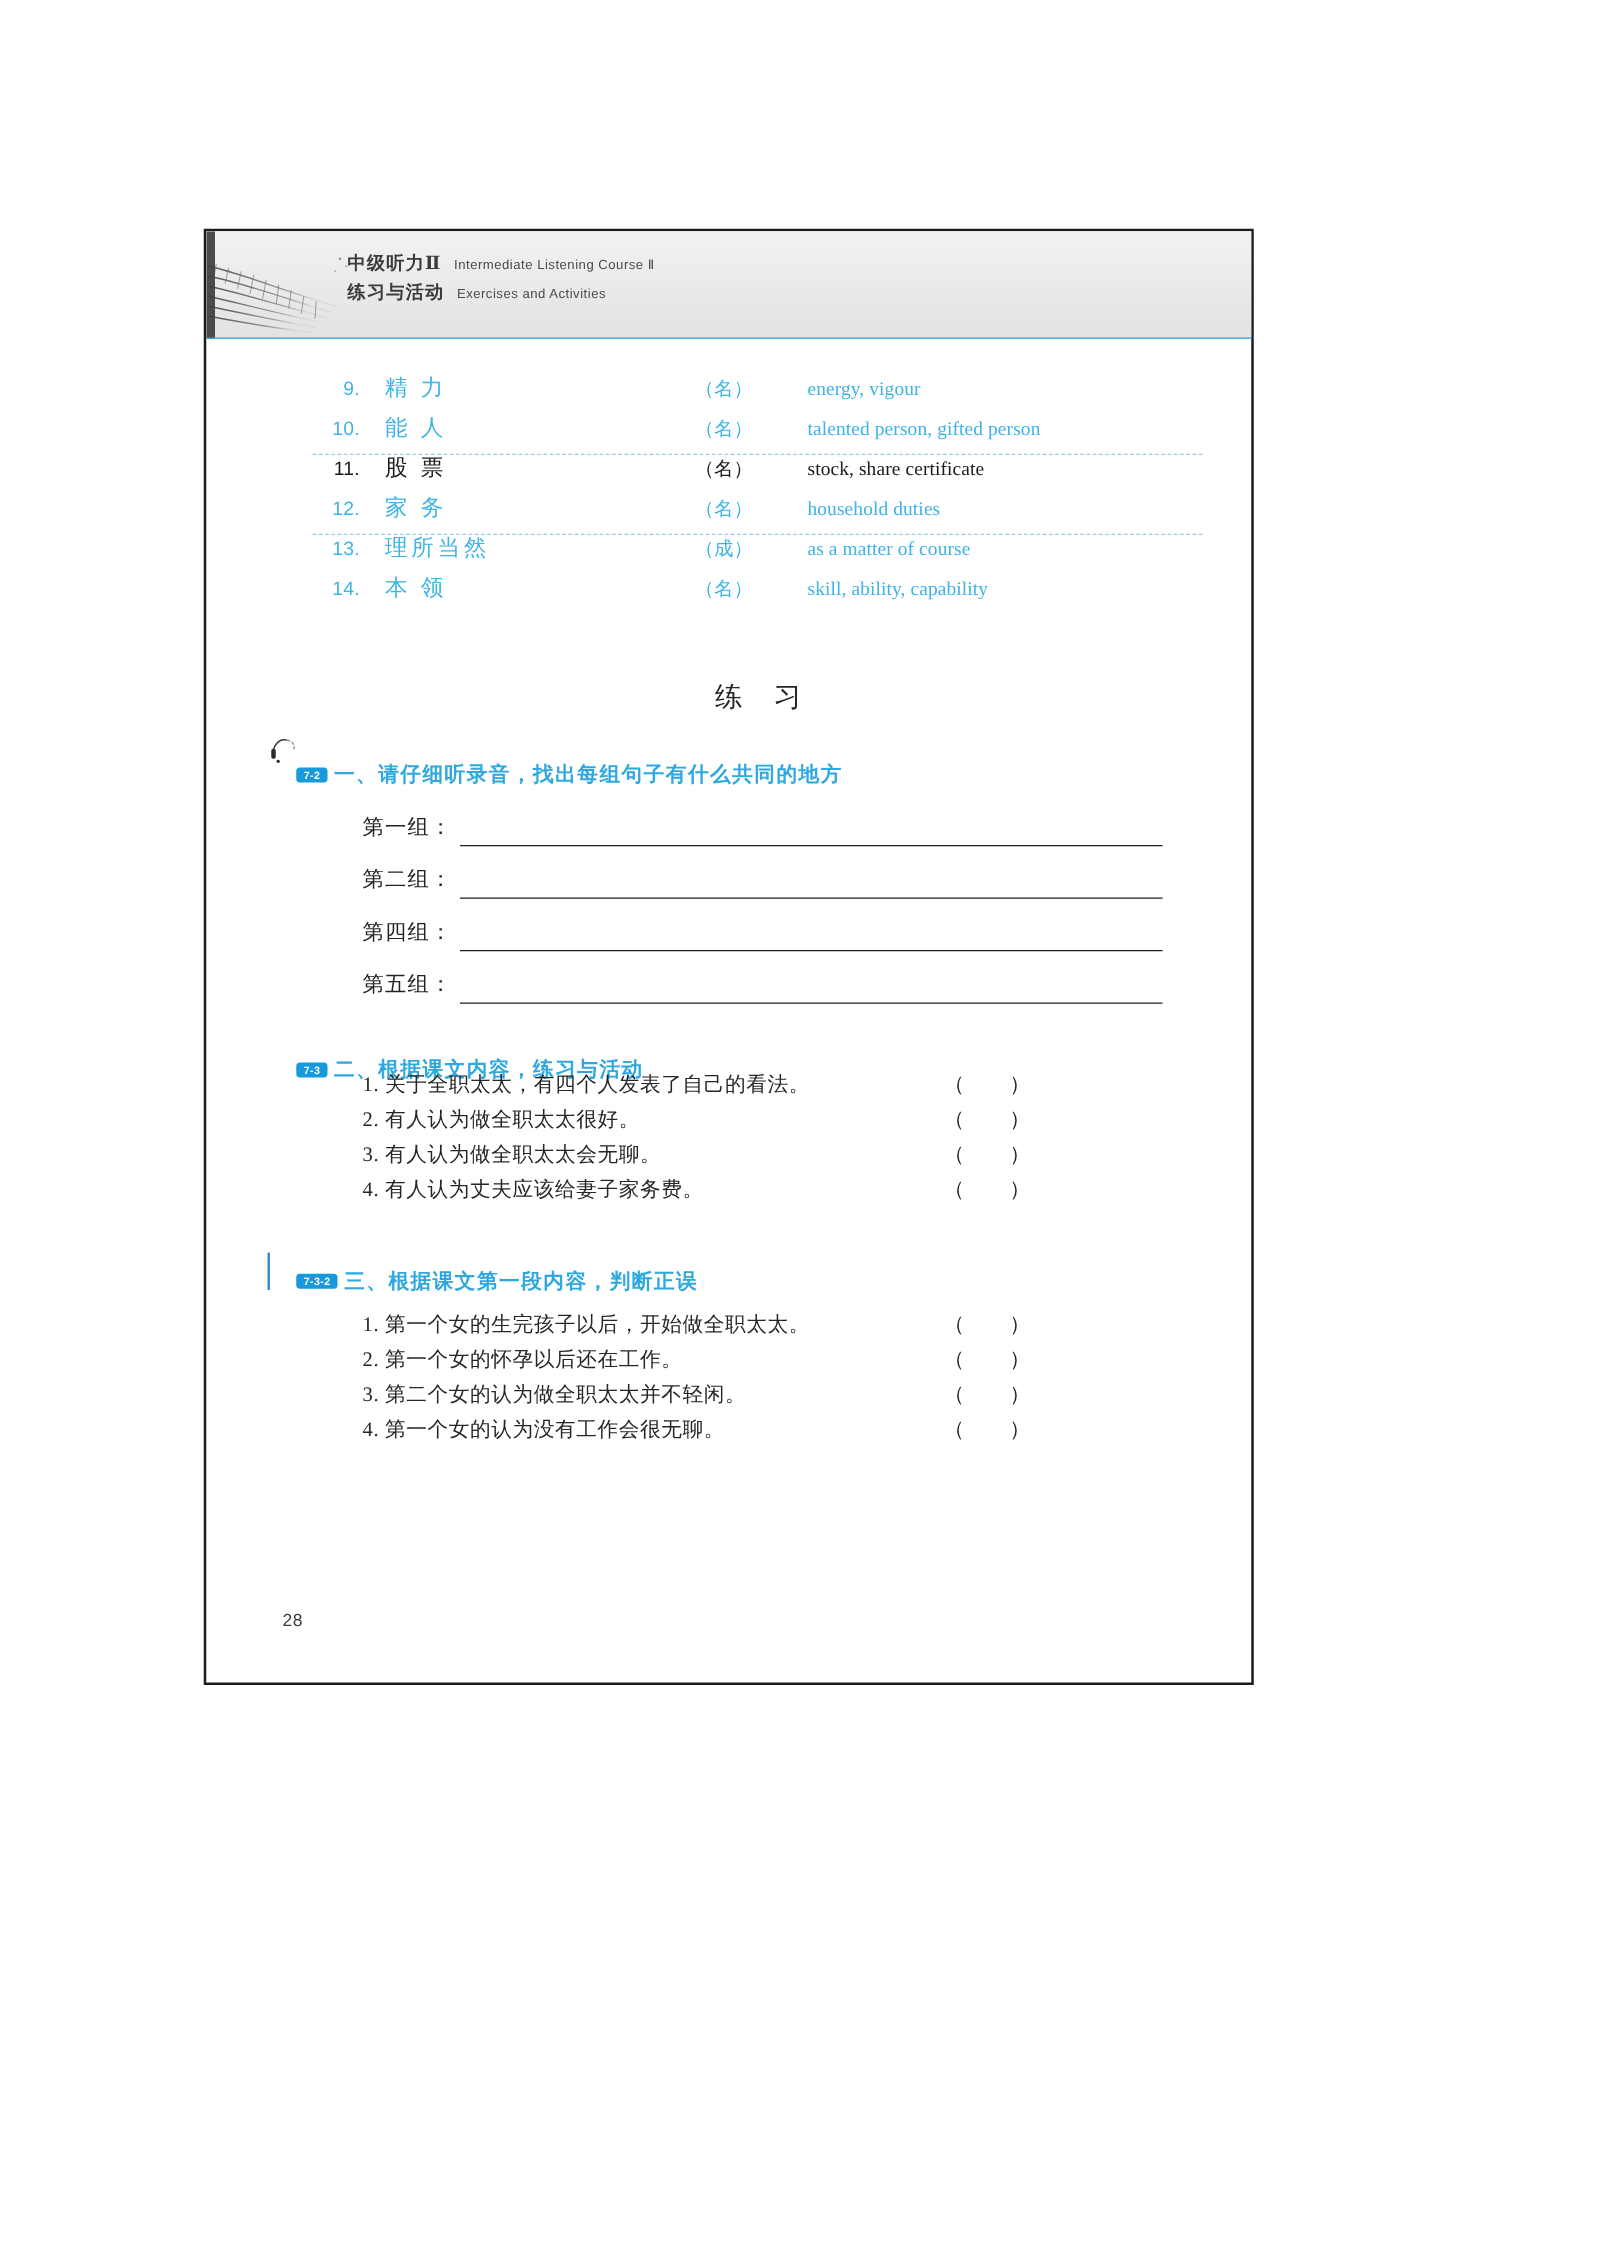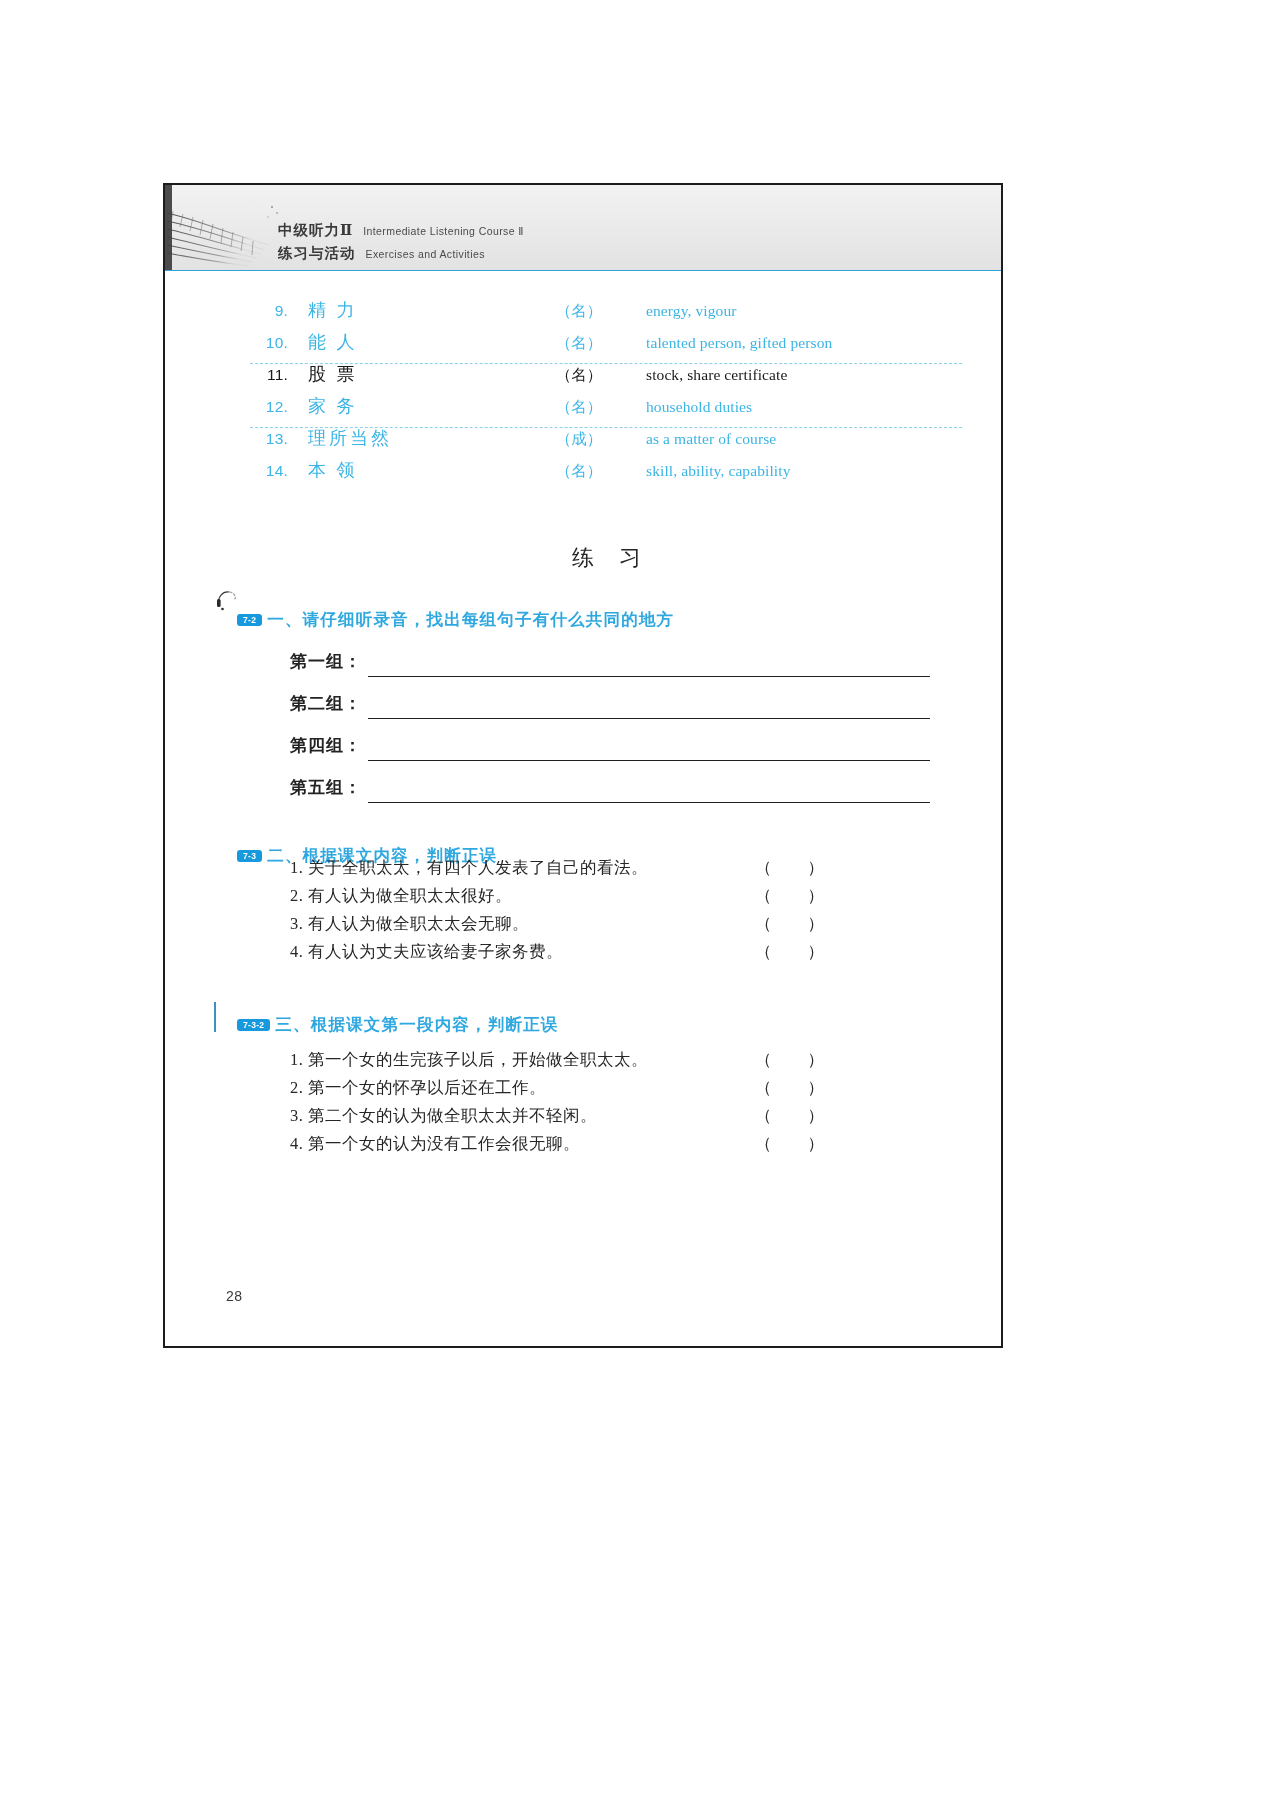--- a/index.html
+++ b/index.html
@@ -62,21 +62,21 @@
     position: absolute;
     left: 0;
     top: 0;
     width: 7px;
     height: 86px;
     background: #4b4b4b;
   }
   .header-titles {
     position: absolute;
     left: 113px;
-    top: 36px;
+    top: 16px;
   }
   .ht-row {
     display: flex;
     align-items: baseline;
     gap: 10px;
     margin-bottom: 4px;
   }
   .ht-cn {
     font-family: "Liberation Serif", "DejaVu Serif", serif;
     font-size: 14.5px;
@@ -209,21 +209,20 @@
   .blanks {
     position: absolute;
     left: 125px;
     top: 450px;
     width: 640px;
   }
   .blank-row {
     display: flex;
     align-items: flex-end;
     height: 42px;
-    font-weight: bold;
   }
   .blank-label {
     font-family: "Liberation Serif", "DejaVu Serif", serif;
     font-size: 17px;
     color: #232323;
     letter-spacing: 1px;
     white-space: nowrap;
     padding-bottom: 4px;
   }
   .blank-line {
@@ -396,21 +395,21 @@
           <span class="blank-line"></span>
         </div>
         <div class="blank-row">
           <span class="blank-label">第五组：</span>
           <span class="blank-line"></span>
         </div>
       </div>
 
     <div class="section-head" style="left:72px; top:660px;justify-content:flex-end;">
       <span class="track-badge">7-3</span>
-      <span class="section-title">二、根据课文内容，判断正误</span>
+      <span class="section-title">二、根据课文内容，练习与活动</span>
     </div>
 
     <div class="tf-list" id="tf-list-two" style="top:672px;">
         <div class="tf-row-wrap"><span class="tf-text">1. 关于全职太太，有四个人发表了自己的看法。</span><span class="tf-paren">（　　）</span></div>
         <div class="tf-row-wrap"><span class="tf-text">2. 有人认为做全职太太很好。</span><span class="tf-paren">（　　）</span></div>
         <div class="tf-row-wrap"><span class="tf-text">3. 有人认为做全职太太会无聊。</span><span class="tf-paren">（　　）</span></div>
         <div class="tf-row-wrap"><span class="tf-text">4. 有人认为丈夫应该给妻子家务费。</span><span class="tf-paren">（　　）</span></div>
       </div>
 
     <div class="side-tick"></div>

